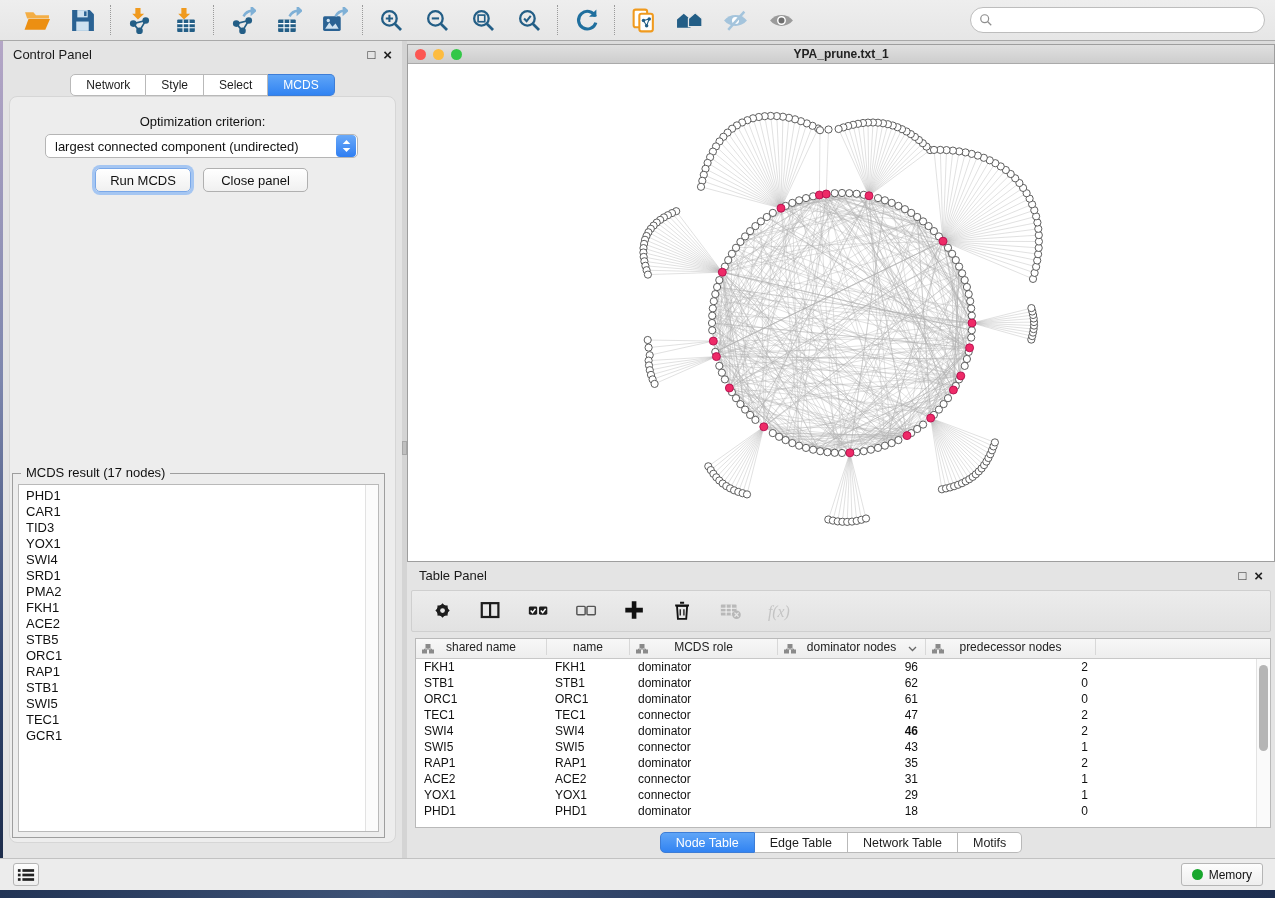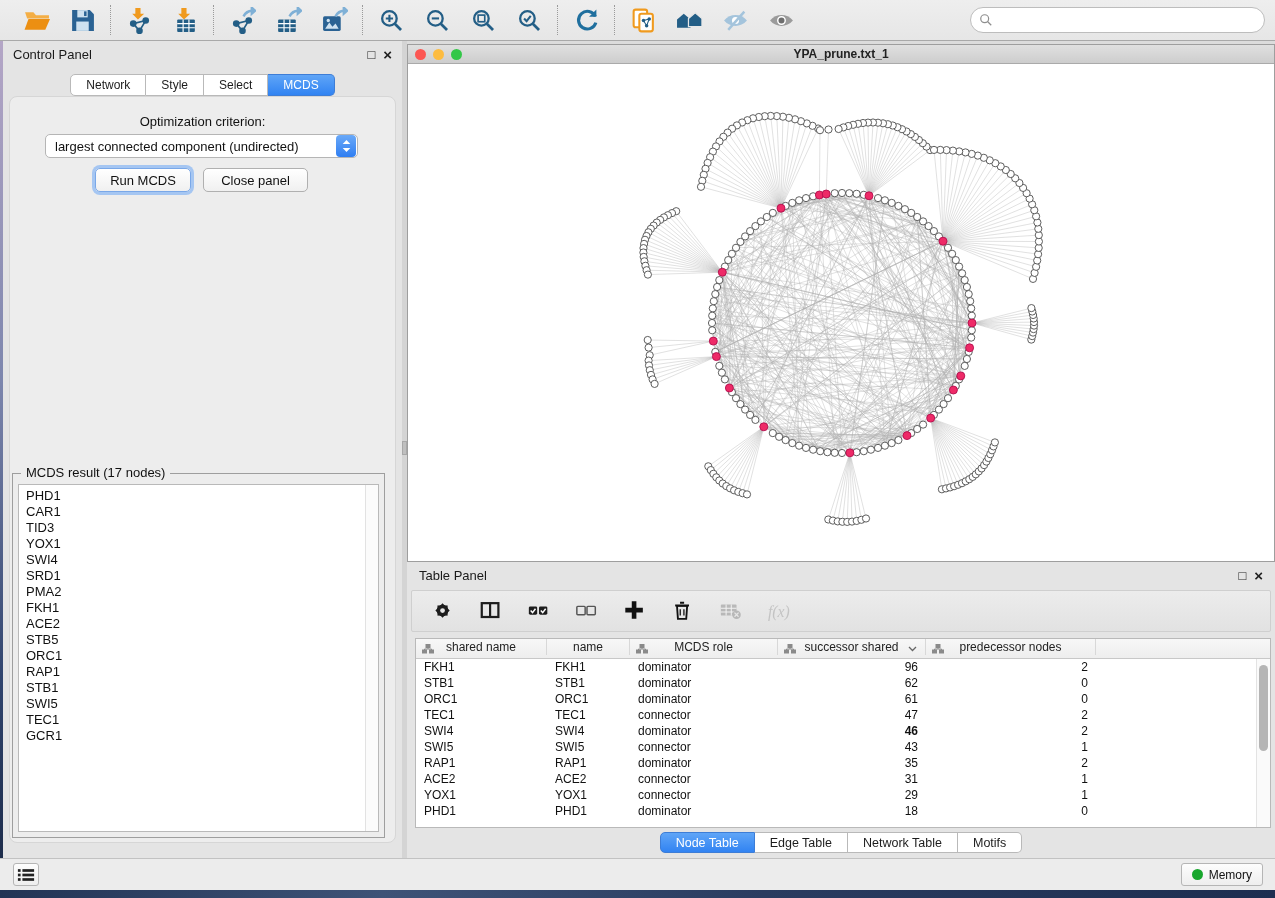--- a/index.html
+++ b/index.html
@@ -1298,21 +1298,21 @@
           </div>
           <div class="th" style="width: 148px;">
             <svg class="hicon" width="12" height="10" viewBox="0 0 12 10">
               <g fill="#8a8a8a" stroke="#8a8a8a">
                 <rect x="4" y="0.5" width="4" height="3"></rect>
                 <rect x="0.5" y="6" width="4" height="3"></rect>
                 <rect x="7.5" y="6" width="4" height="3"></rect>
                 <path d="M6 3.5V5M2.5 6V5h7v1" fill="none" stroke-width="1"></path>
               </g>
             </svg>
-            <span>successor shared</span>
+            <span>dominator nodes</span>
             <svg class="sort" width="9" height="6" viewBox="0 0 9 6">
               <path d="M1 1l3.5 3.5L8 1" stroke="#666" stroke-width="1.3" fill="none"></path>
             </svg>
           </div>
           <div class="th" style="width: 170px;">
             <svg class="hicon" width="12" height="10" viewBox="0 0 12 10">
               <g fill="#8a8a8a" stroke="#8a8a8a">
                 <rect x="4" y="0.5" width="4" height="3"></rect>
                 <rect x="0.5" y="6" width="4" height="3"></rect>
                 <rect x="7.5" y="6" width="4" height="3"></rect>

